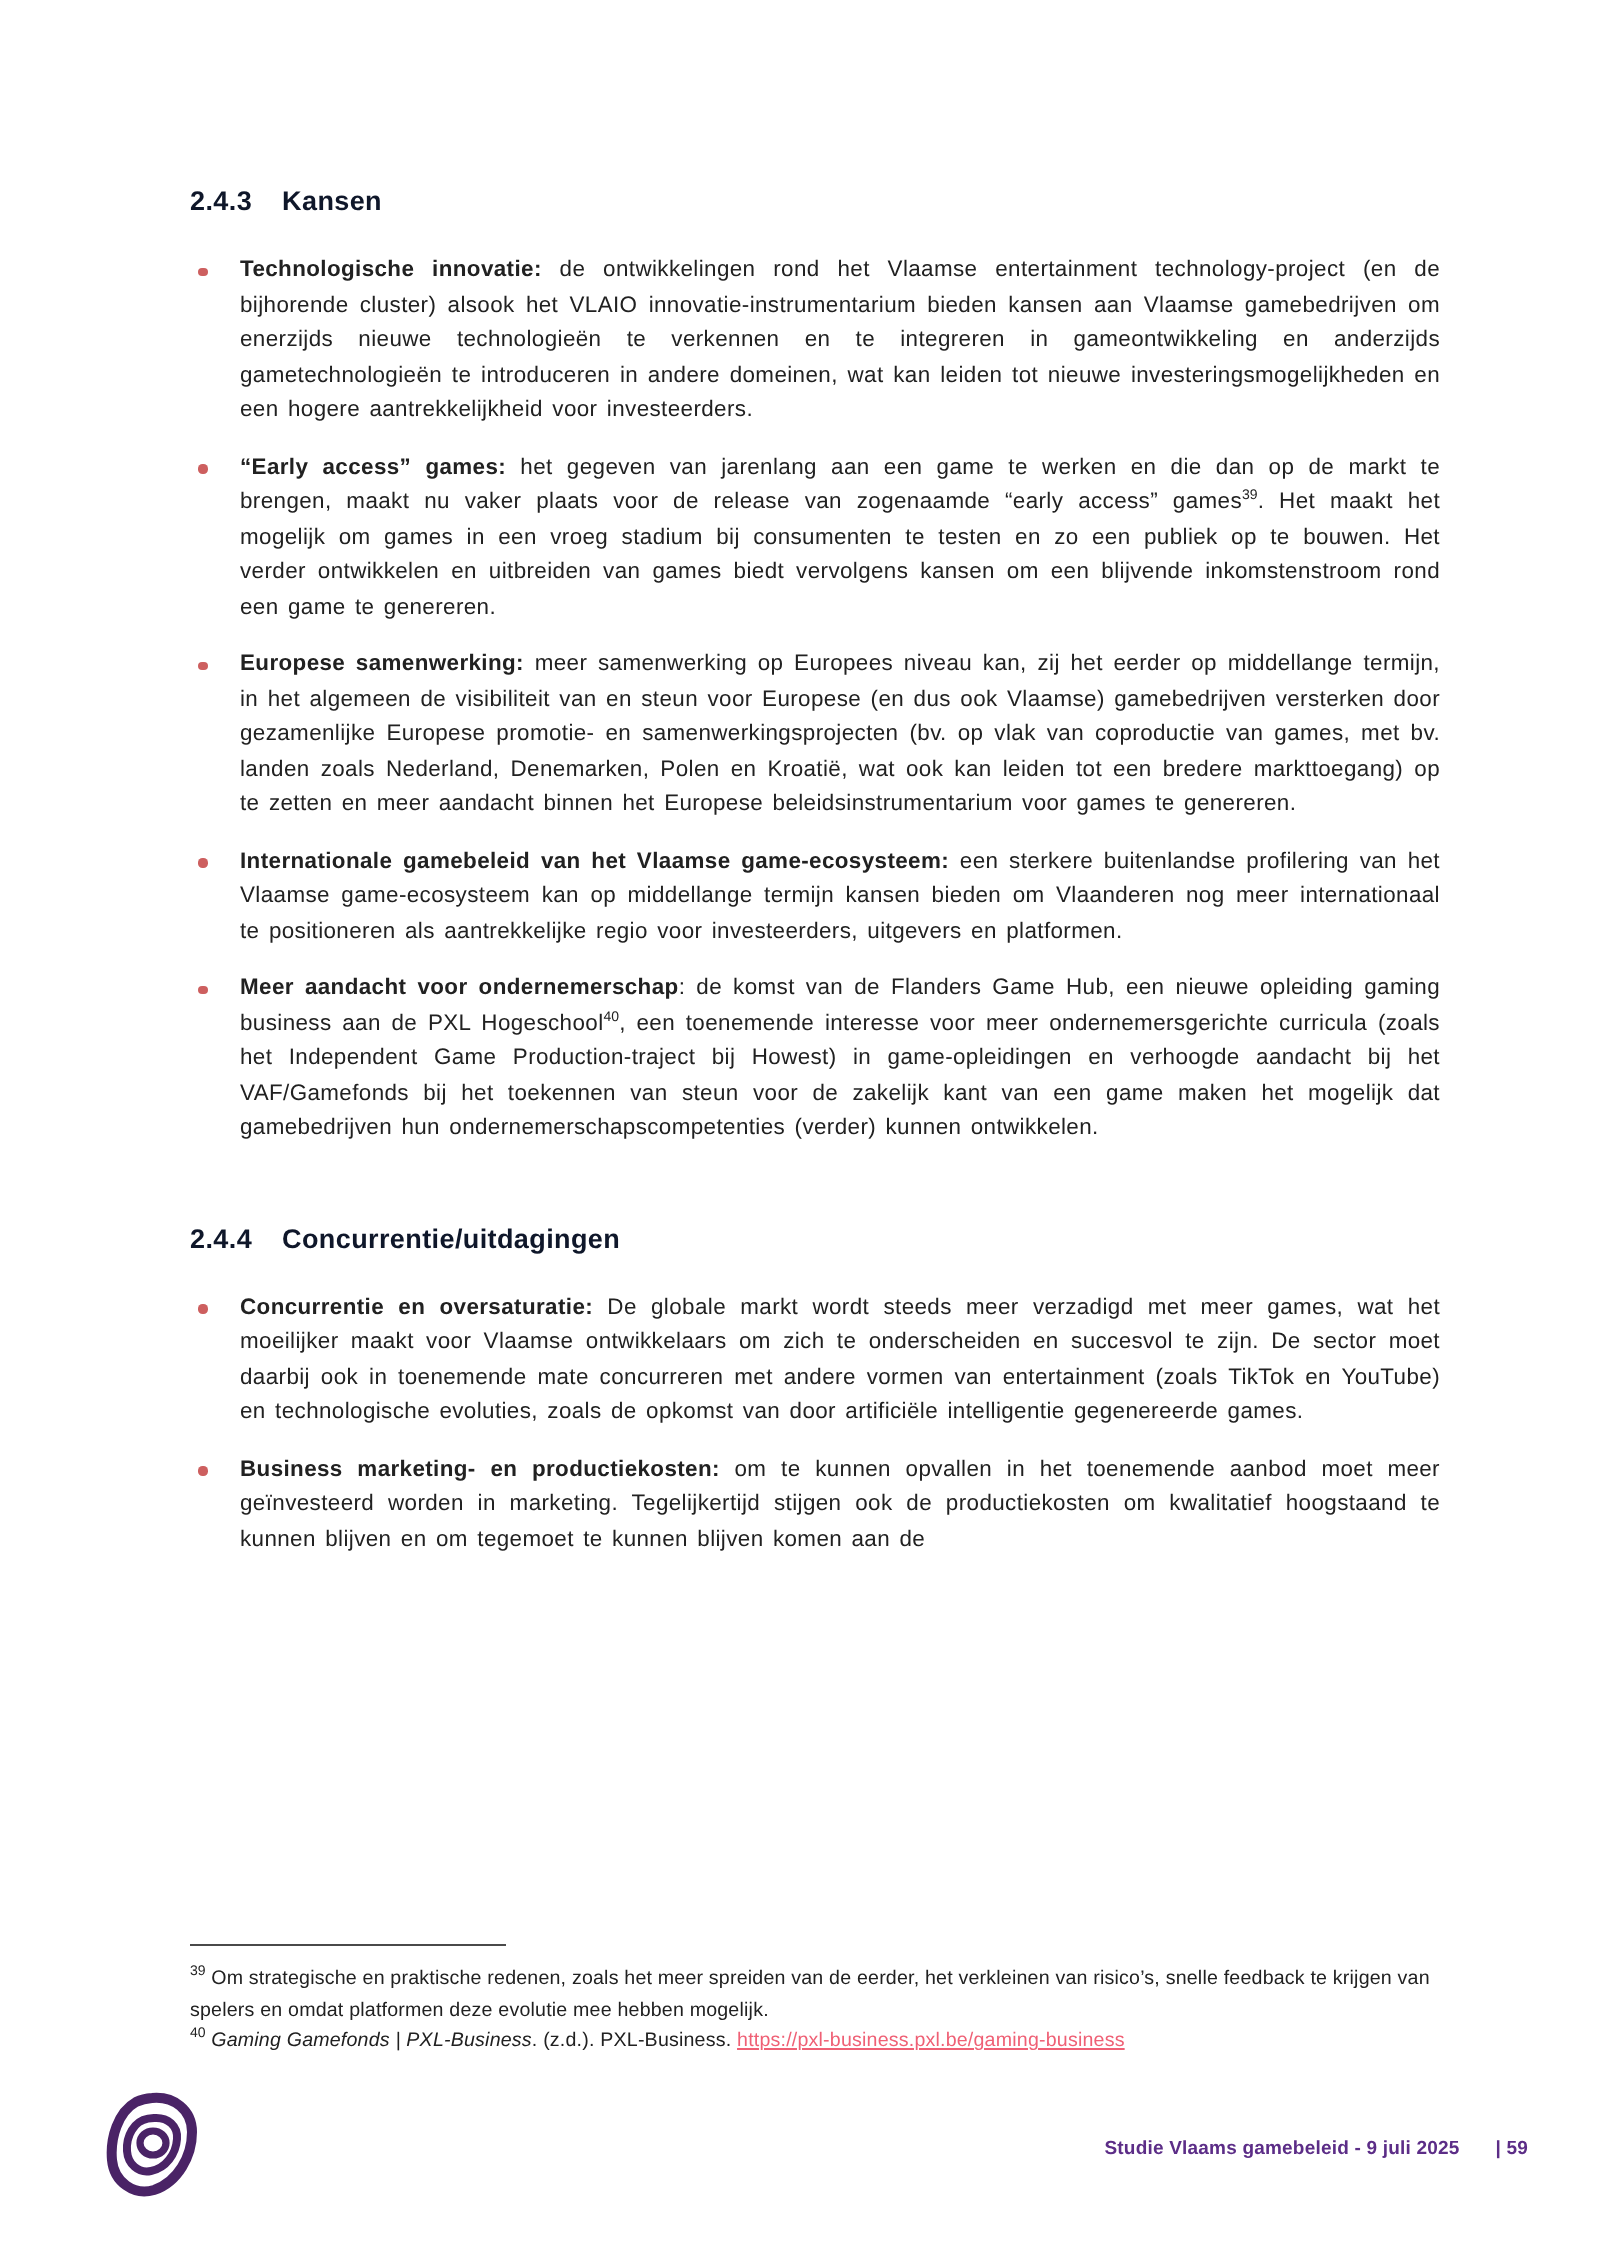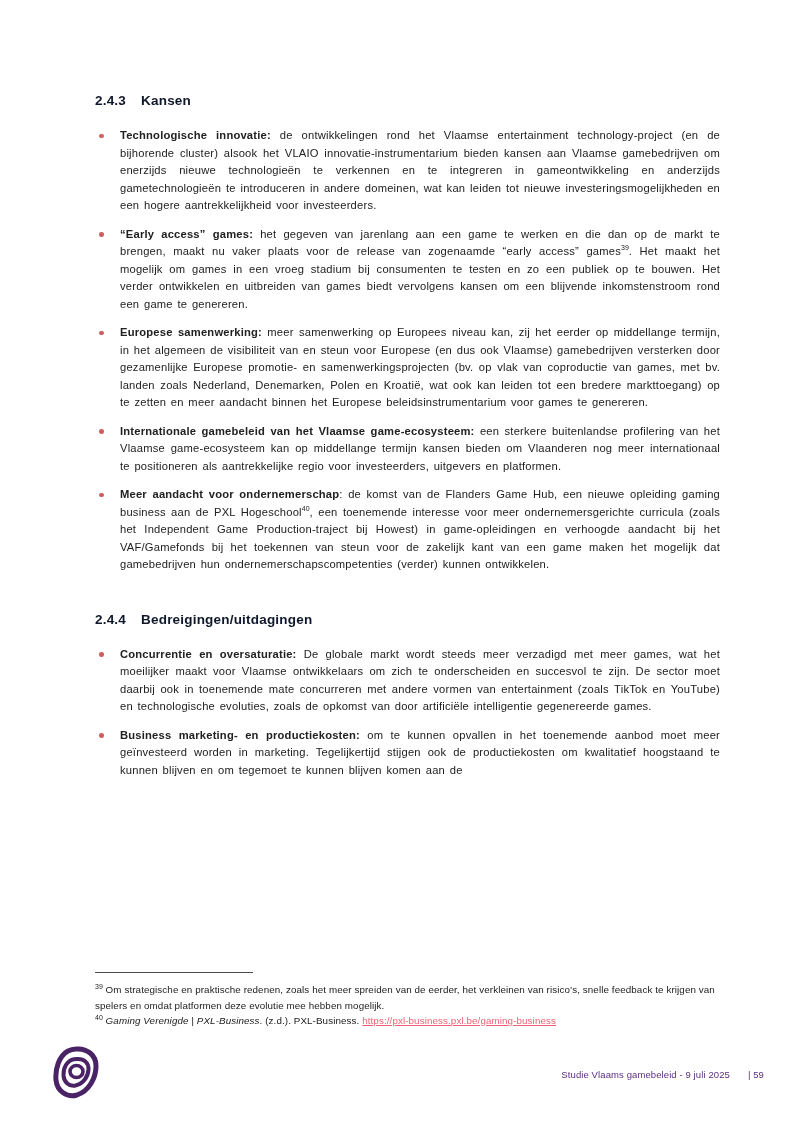--- a/index.html
+++ b/index.html
@@ -71,21 +71,21 @@
   .logo {
     position: absolute;
     left: 52px; top: 1046px;
     width: 48px; height: 54px;
   }
   .footer-text {
     position: absolute;
     right: 36px; top: 1069px;
     color: #5c2d87;
     font-size: 9.5px;
-    font-weight: 400;
+    font-weight: 700;
     display: flex;
     align-items: baseline;
     gap: 18px;
     letter-spacing: 0.1px;
   }
 </style>
 </head>
 <body>
 
 <div class="page">
@@ -100,35 +100,35 @@
           <li><b>Technologische innovatie:</b><span> de ontwikkelingen rond het Vlaamse entertainment technology-project (en de bijhorende cluster) alsook het VLAIO innovatie-instrumentarium bieden kansen aan Vlaamse gamebedrijven om enerzijds nieuwe technologieën te verkennen en te integreren in gameontwikkeling en anderzijds gametechnologieën te introduceren in andere domeinen, wat kan leiden tot nieuwe investeringsmogelijkheden en een hogere aantrekkelijkheid voor investeerders.</span></li>
           <li><b>“Early access” games:</b><span> het gegeven van jarenlang aan een game te werken en die dan op de markt te brengen, maakt nu vaker plaats voor de release van zogenaamde “early access” games</span><sup>39</sup><span>. Het maakt het mogelijk om games in een vroeg stadium bij consumenten te testen en zo een publiek op te bouwen. Het verder ontwikkelen en uitbreiden van games biedt vervolgens kansen om een blijvende inkomstenstroom rond een game te genereren.</span></li>
           <li><b>Europese samenwerking:</b><span> meer samenwerking op Europees niveau kan, zij het eerder op middellange termijn, in het algemeen de visibiliteit van en steun voor Europese (en dus ook Vlaamse) gamebedrijven versterken door gezamenlijke Europese promotie- en samenwerkingsprojecten (bv. op vlak van coproductie van games, met bv. landen zoals Nederland, Denemarken, Polen en Kroatië, wat ook kan leiden tot een bredere markttoegang) op te zetten en meer aandacht binnen het Europese beleidsinstrumentarium voor games te genereren.</span></li>
           <li><b>Internationale gamebeleid van het Vlaamse game-ecosysteem:</b><span> een sterkere buitenlandse profilering van het Vlaamse game-ecosysteem kan op middellange termijn kansen bieden om Vlaanderen nog meer internationaal te positioneren als aantrekkelijke regio voor investeerders, uitgevers en platformen.</span></li>
           <li><b>Meer aandacht voor ondernemerschap</b><span>: de komst van de Flanders Game Hub, een nieuwe opleiding gaming business aan de PXL Hogeschool</span><sup>40</sup><span>, een toenemende interesse voor meer ondernemersgerichte curricula (zoals het Independent Game Production-traject bij Howest) in game-opleidingen en verhoogde aandacht bij het VAF/Gamefonds bij het toekennen van steun voor de zakelijk kant van een game maken het mogelijk dat gamebedrijven hun ondernemerschapscompetenties (verder) kunnen ontwikkelen.</span></li>
         </ul>
     </section>
 
     <section class="section-2">
       <h2 class="section-heading">
-        <span class="sec-num">2.4.4</span><span>Bedreigingen/uitdagingen</span>
+        <span class="sec-num">2.4.4</span><span>Concurrentie/uitdagingen</span>
       </h2>
       <ul class="bullets">
           <li><b>Concurrentie en oversaturatie:</b><span> De globale markt wordt steeds meer verzadigd met meer games, wat het moeilijker maakt voor Vlaamse ontwikkelaars om zich te onderscheiden en succesvol te zijn. De sector moet daarbij ook in toenemende mate concurreren met andere vormen van entertainment (zoals TikTok en YouTube) en technologische evoluties, zoals de opkomst van door artificiële intelligentie gegenereerde games.</span></li>
           <li><b>Business marketing- en productiekosten:</b><span> om te kunnen opvallen in het toenemende aanbod moet meer geïnvesteerd worden in marketing. Tegelijkertijd stijgen ook de productiekosten om kwalitatief hoogstaand te kunnen blijven en om tegemoet te kunnen blijven komen aan de</span></li>
         </ul>
     </section>
 
   </main>
 
   <div class="footnotes">
     <hr class="fn-rule">
     <div>
         <p class="footnote"><sup>39</sup><span> Om strategische en praktische redenen, zoals het meer spreiden van de eerder, het verkleinen van risico’s, snelle feedback te krijgen van spelers en omdat platformen deze evolutie mee hebben mogelijk.</span></p>
-        <p class="footnote"><sup>40</sup><em> Gaming Verenigde | PXL-Business</em><span>. (z.d.). PXL-Business. </span><a class="fn-link" href="#">https://pxl-business.pxl.be/gaming-business</a></p>
+        <p class="footnote"><sup>40</sup><em> Gaming Gamefonds | PXL-Business</em><span>. (z.d.). PXL-Business. </span><a class="fn-link" href="#">https://pxl-business.pxl.be/gaming-business</a></p>
       </div>
   </div>
 
   <div class="logo">
     <svg width="48" height="54" viewBox="0 0 48 54" xmlns="http://www.w3.org/2000/svg">
       <g fill="none" stroke="#4a2366">
         <path d="M24 3 C35 2 44 9 44 20 C44 32 37 45 25 49 C15 52 5 45 4 34 C3 23 7 10 16 5 C18.5 3.8 21 3.2 24 3 Z" stroke-width="5"></path>
         <path d="M25 13 C32 12.5 37 17 36.5 23.5 C36 31 31 38 23.5 39.5 C17 40.8 12 36 11.5 29.5 C11 22 15 14.5 22 13.3 Z" stroke-width="4"></path>
         <ellipse cx="24.5" cy="25.5" rx="6.5" ry="6" stroke-width="3.6"></ellipse>
       </g>

